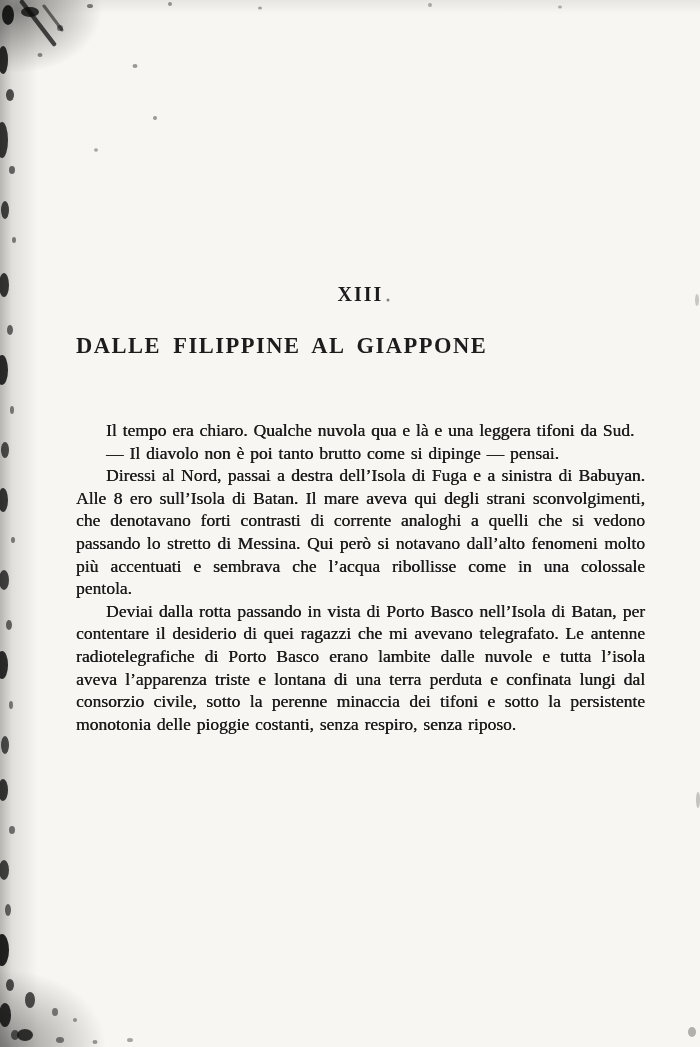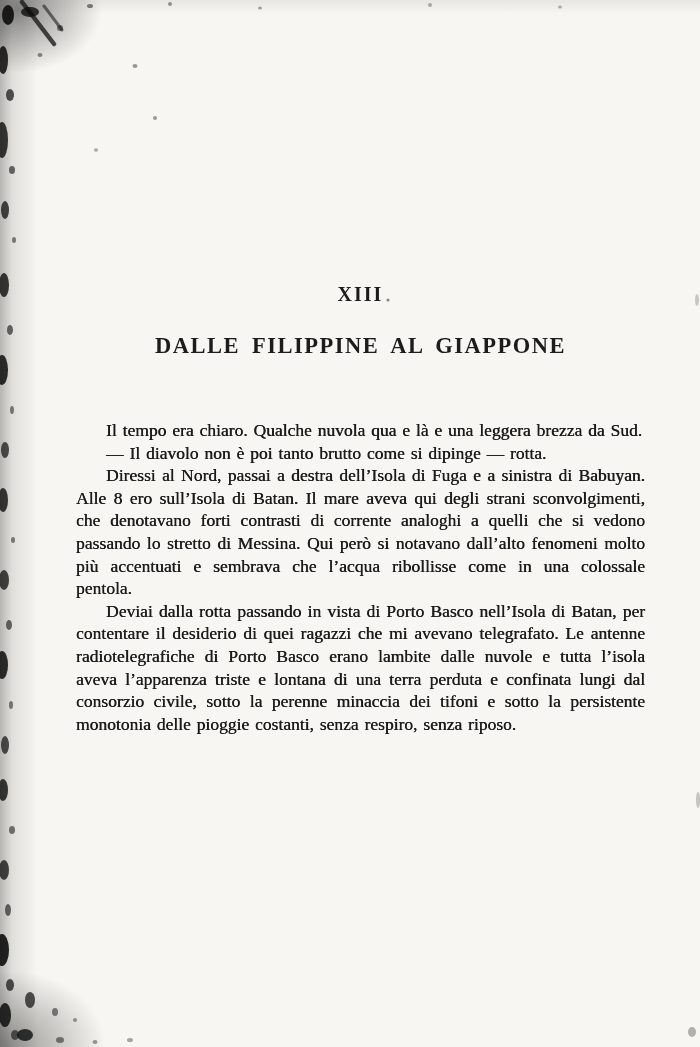--- a/index.html
+++ b/index.html
@@ -40,21 +40,21 @@
     margin-left: 6px;
   }
   .chapter-number {
     text-align: center;
     font-size: 20px;
     letter-spacing: 2px;
     font-weight: bold;
     margin: 0 0 27px 0;
   }
   .chapter-title {
-    text-align: center;
+    text-align: left;
     font-size: 22.5px;
     font-weight: bold;
     letter-spacing: 1.5px;
     word-spacing: 5px;
     margin: 0 0 60px 0;
   }
   .body-text p {
     margin: 0;
     text-indent: 30px;
     text-align: justify;
@@ -128,20 +128,20 @@
 
     <ellipse cx="697" cy="300" rx="2" ry="6" fill="#0d0d0d" opacity="0.2"></ellipse>
     <ellipse cx="698" cy="800" rx="2" ry="8" fill="#0d0d0d" opacity="0.22"></ellipse>
     <ellipse cx="692" cy="1032" rx="4" ry="5" fill="#0d0d0d" opacity="0.3"></ellipse>
   </svg>
 
   <div class="content">
     <div class="chapter-number">XIII</div>
     <h1 class="chapter-title">DALLE FILIPPINE AL GIAPPONE</h1>
     <div class="body-text" id="paragraphs">
-        <p>Il tempo era chiaro. Qualche nuvola qua e là e una leggera brezza da Sud.</p>
-        <p>— Il diavolo non è poi tanto brutto come si dipinge — rotta.</p>
+        <p>Il tempo era chiaro. Qualche nuvola qua e là e una leggera tifoni da Sud.</p>
+        <p>— Il diavolo non è poi tanto brutto come si dipinge — pensai.</p>
         <p>Diressi al Nord, passai a destra dell’Isola di Fuga e a sinistra di Babuyan. Alle 8 ero sull’Isola di Batan. Il mare aveva qui degli strani sconvolgimenti, che denotavano forti contrasti di corrente analoghi a quelli che si vedono passando lo stretto di Messina. Qui però si notavano dall’alto fenomeni molto più accentuati e sembrava che l’acqua ribollisse come in una colossale pentola.</p>
         <p>Deviai dalla rotta passando in vista di Porto Basco nell’Isola di Batan, per contentare il desiderio di quei ragazzi che mi avevano telegrafato. Le antenne radiotelegrafiche di Porto Basco erano lambite dalle nuvole e tutta l’isola aveva l’apparenza triste e lontana di una terra perduta e confinata lungi dal consorzio civile, sotto la perenne minaccia dei tifoni e sotto la persistente monotonia delle pioggie costanti, senza respiro, senza riposo.</p>
       </div>
   </div>
 
 </div>
 
 </body></html>

